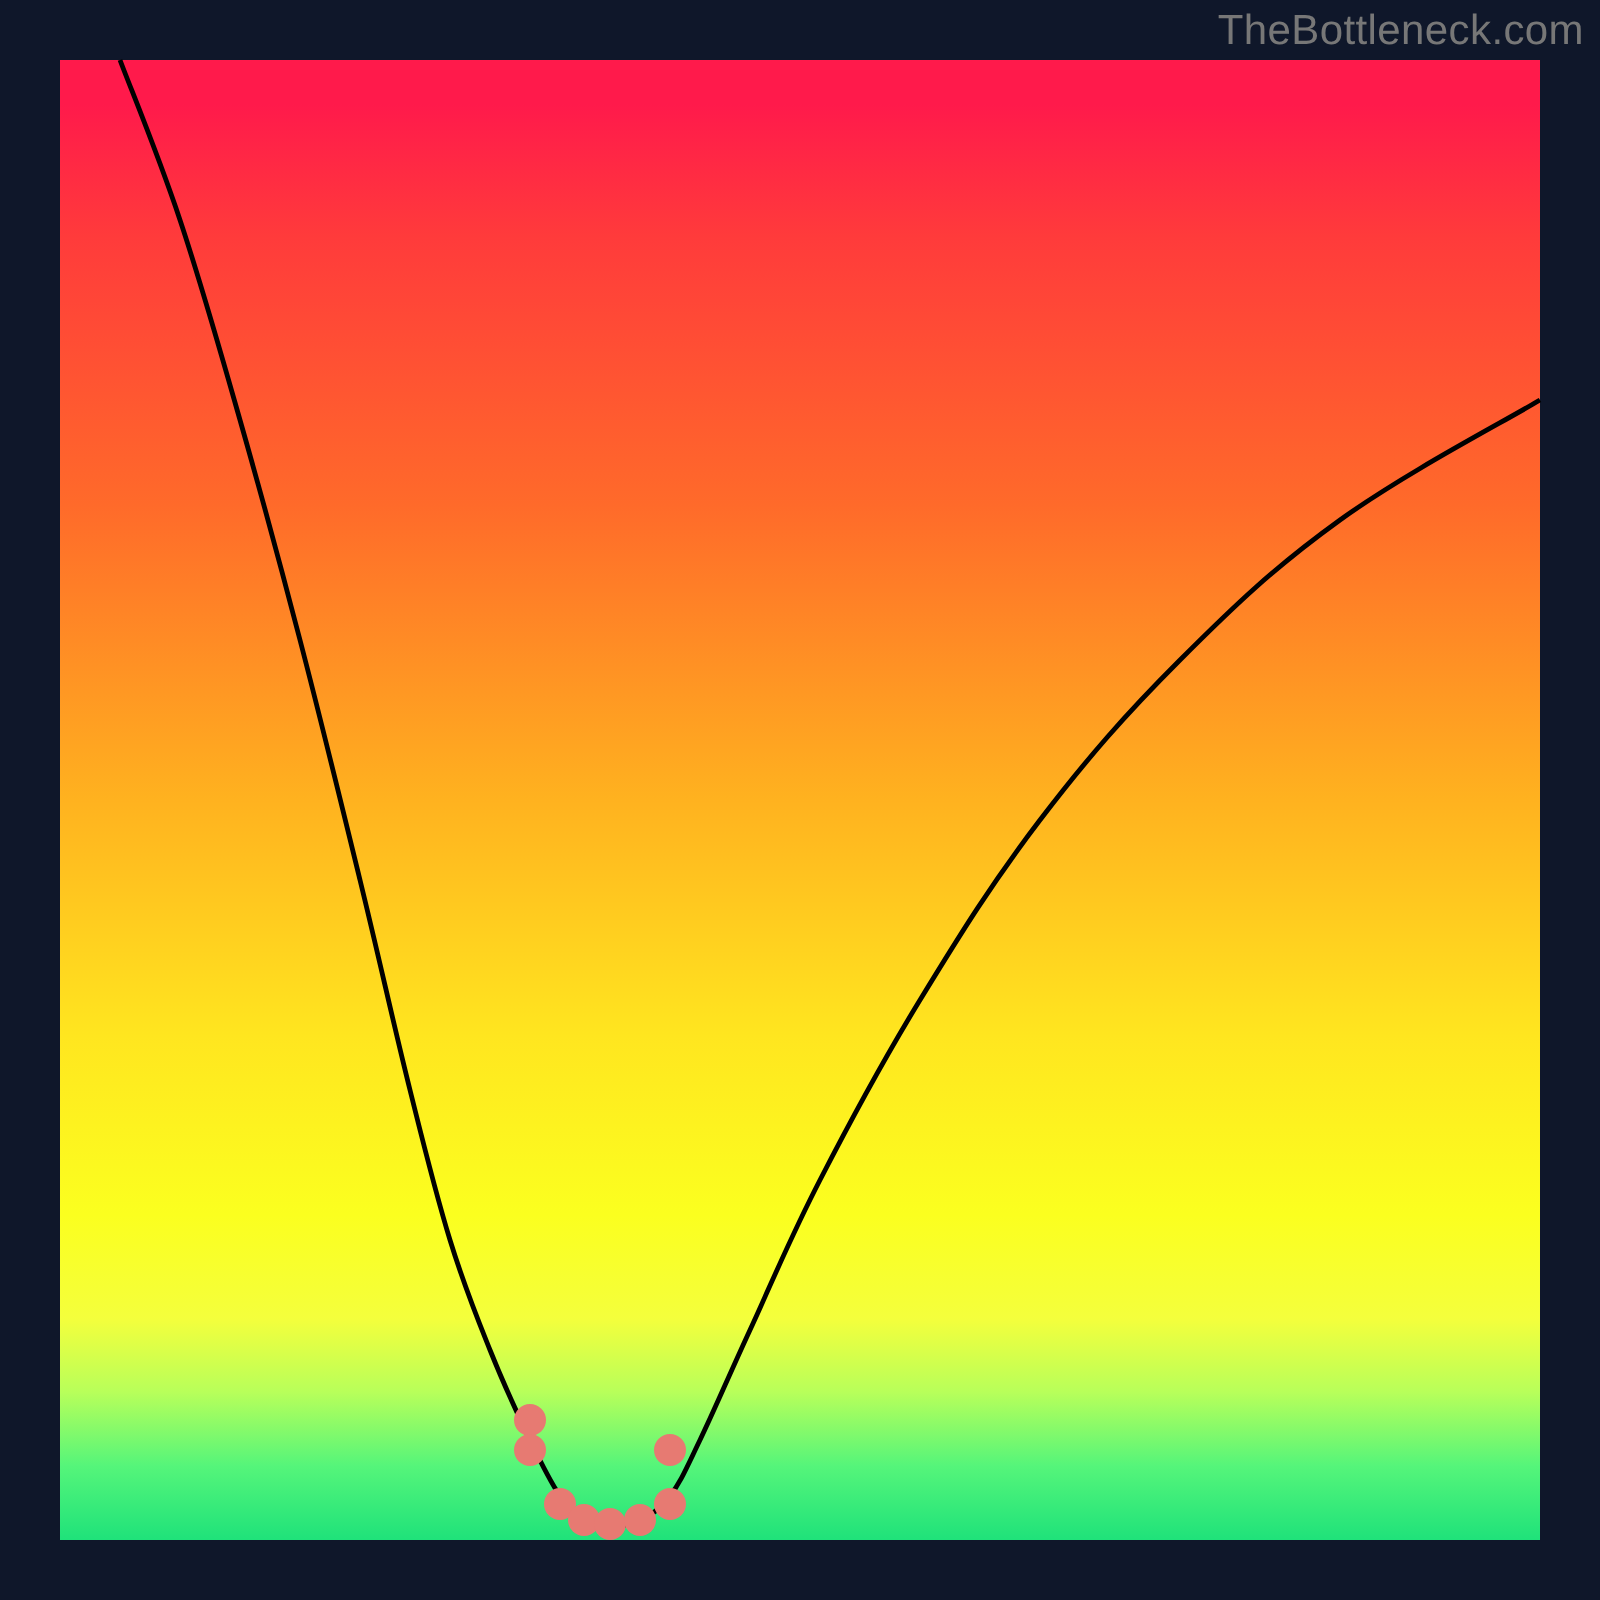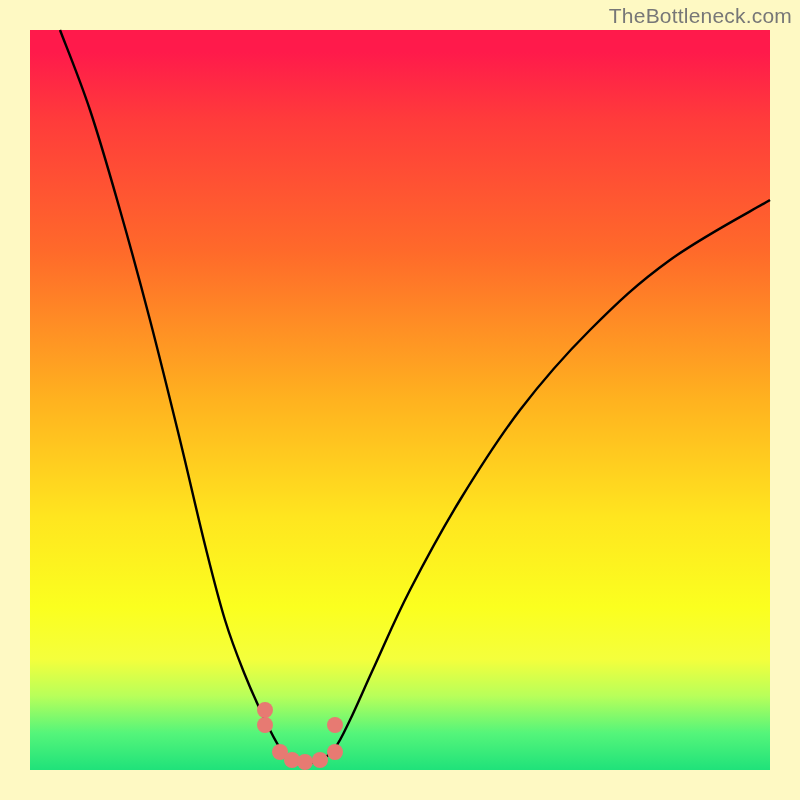--- a/index.html
+++ b/index.html
@@ -10,21 +10,21 @@
     background: #000;
     overflow: hidden;
     font-family: Arial, Helvetica, sans-serif;
   }
   .frame {
     position: absolute;
     top: 0;
     left: 0;
     width: 800px;
     height: 800px;
-    background: #fef9c3;
+    background: #0f172a;
   }
   .plot {
     position: absolute;
     top: 30px;
     left: 30px;
     width: 740px;
     height: 740px;
     
     background: linear-gradient(to bottom,
       #ff1a4b 0%,

